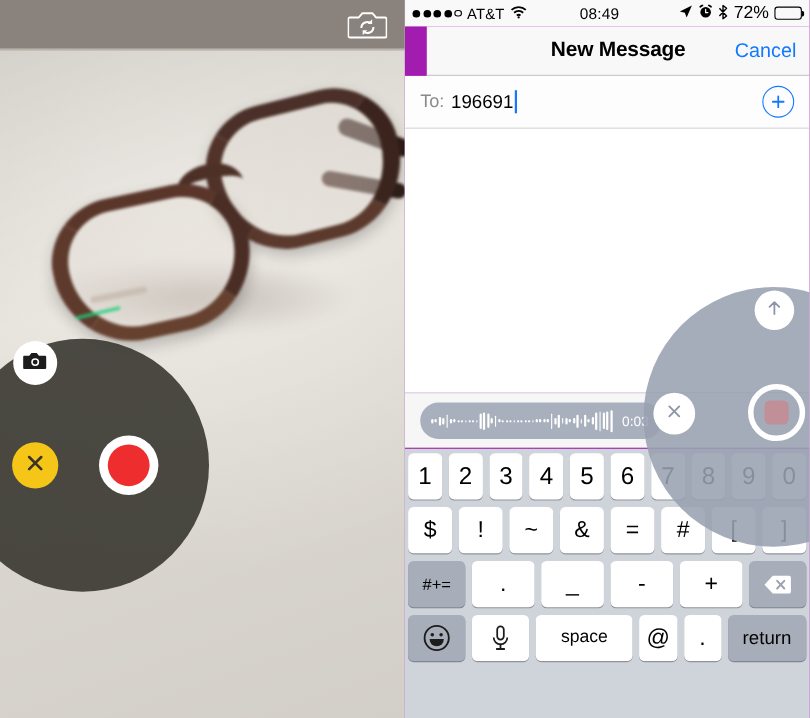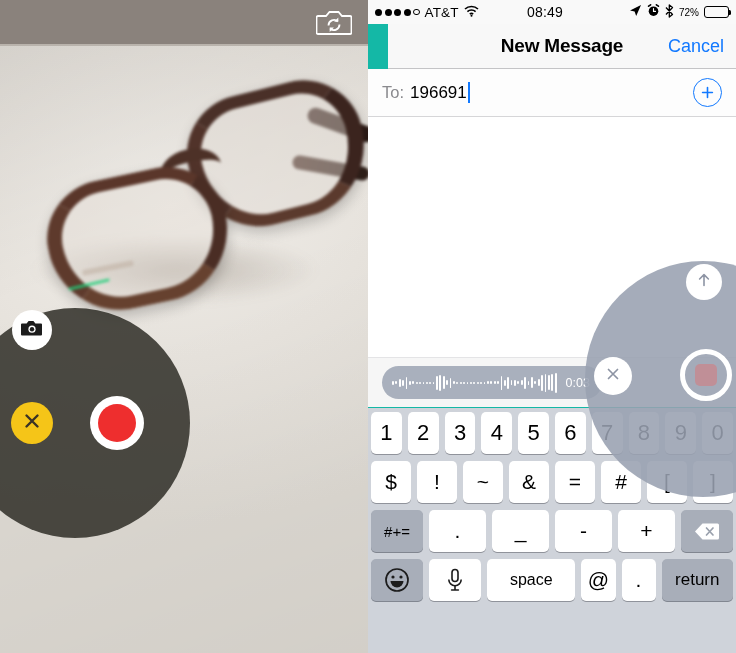--- a/index.html
+++ b/index.html
@@ -210,21 +210,21 @@
     height: 38px;
     border-radius: 50%;
     background: #ee2e2e;
   }
 
   
   .messages-panel {
     position: relative;
     width: 368px;
     height: 653px;
-    background: #14b8a6;
+    background: #a21caf;
     overflow: hidden;
   }
   .status-bar {
     position: relative;
     height: 24px;
     background: #f9f9f9;
     display: flex;
     align-items: center;
     font-size: 13px;
     color: #000;
@@ -260,21 +260,21 @@
     font-weight: normal;
     letter-spacing: 0.2px;
   }
   .status-right {
     margin-left: auto;
     display: flex;
     align-items: center;
     gap: 5px;
     z-index: 2;
   }
-  .battery-pct { font-size: 10px; }
+  .battery-pct { font-size: 16px; }
   .battery {
     width: 25px; height: 12px;
     border: 1.3px solid #000;
     border-radius: 3px;
     position: relative;
     padding: 1.3px;
     box-sizing: border-box;
   }
   .battery-fill {
     height: 100%;

